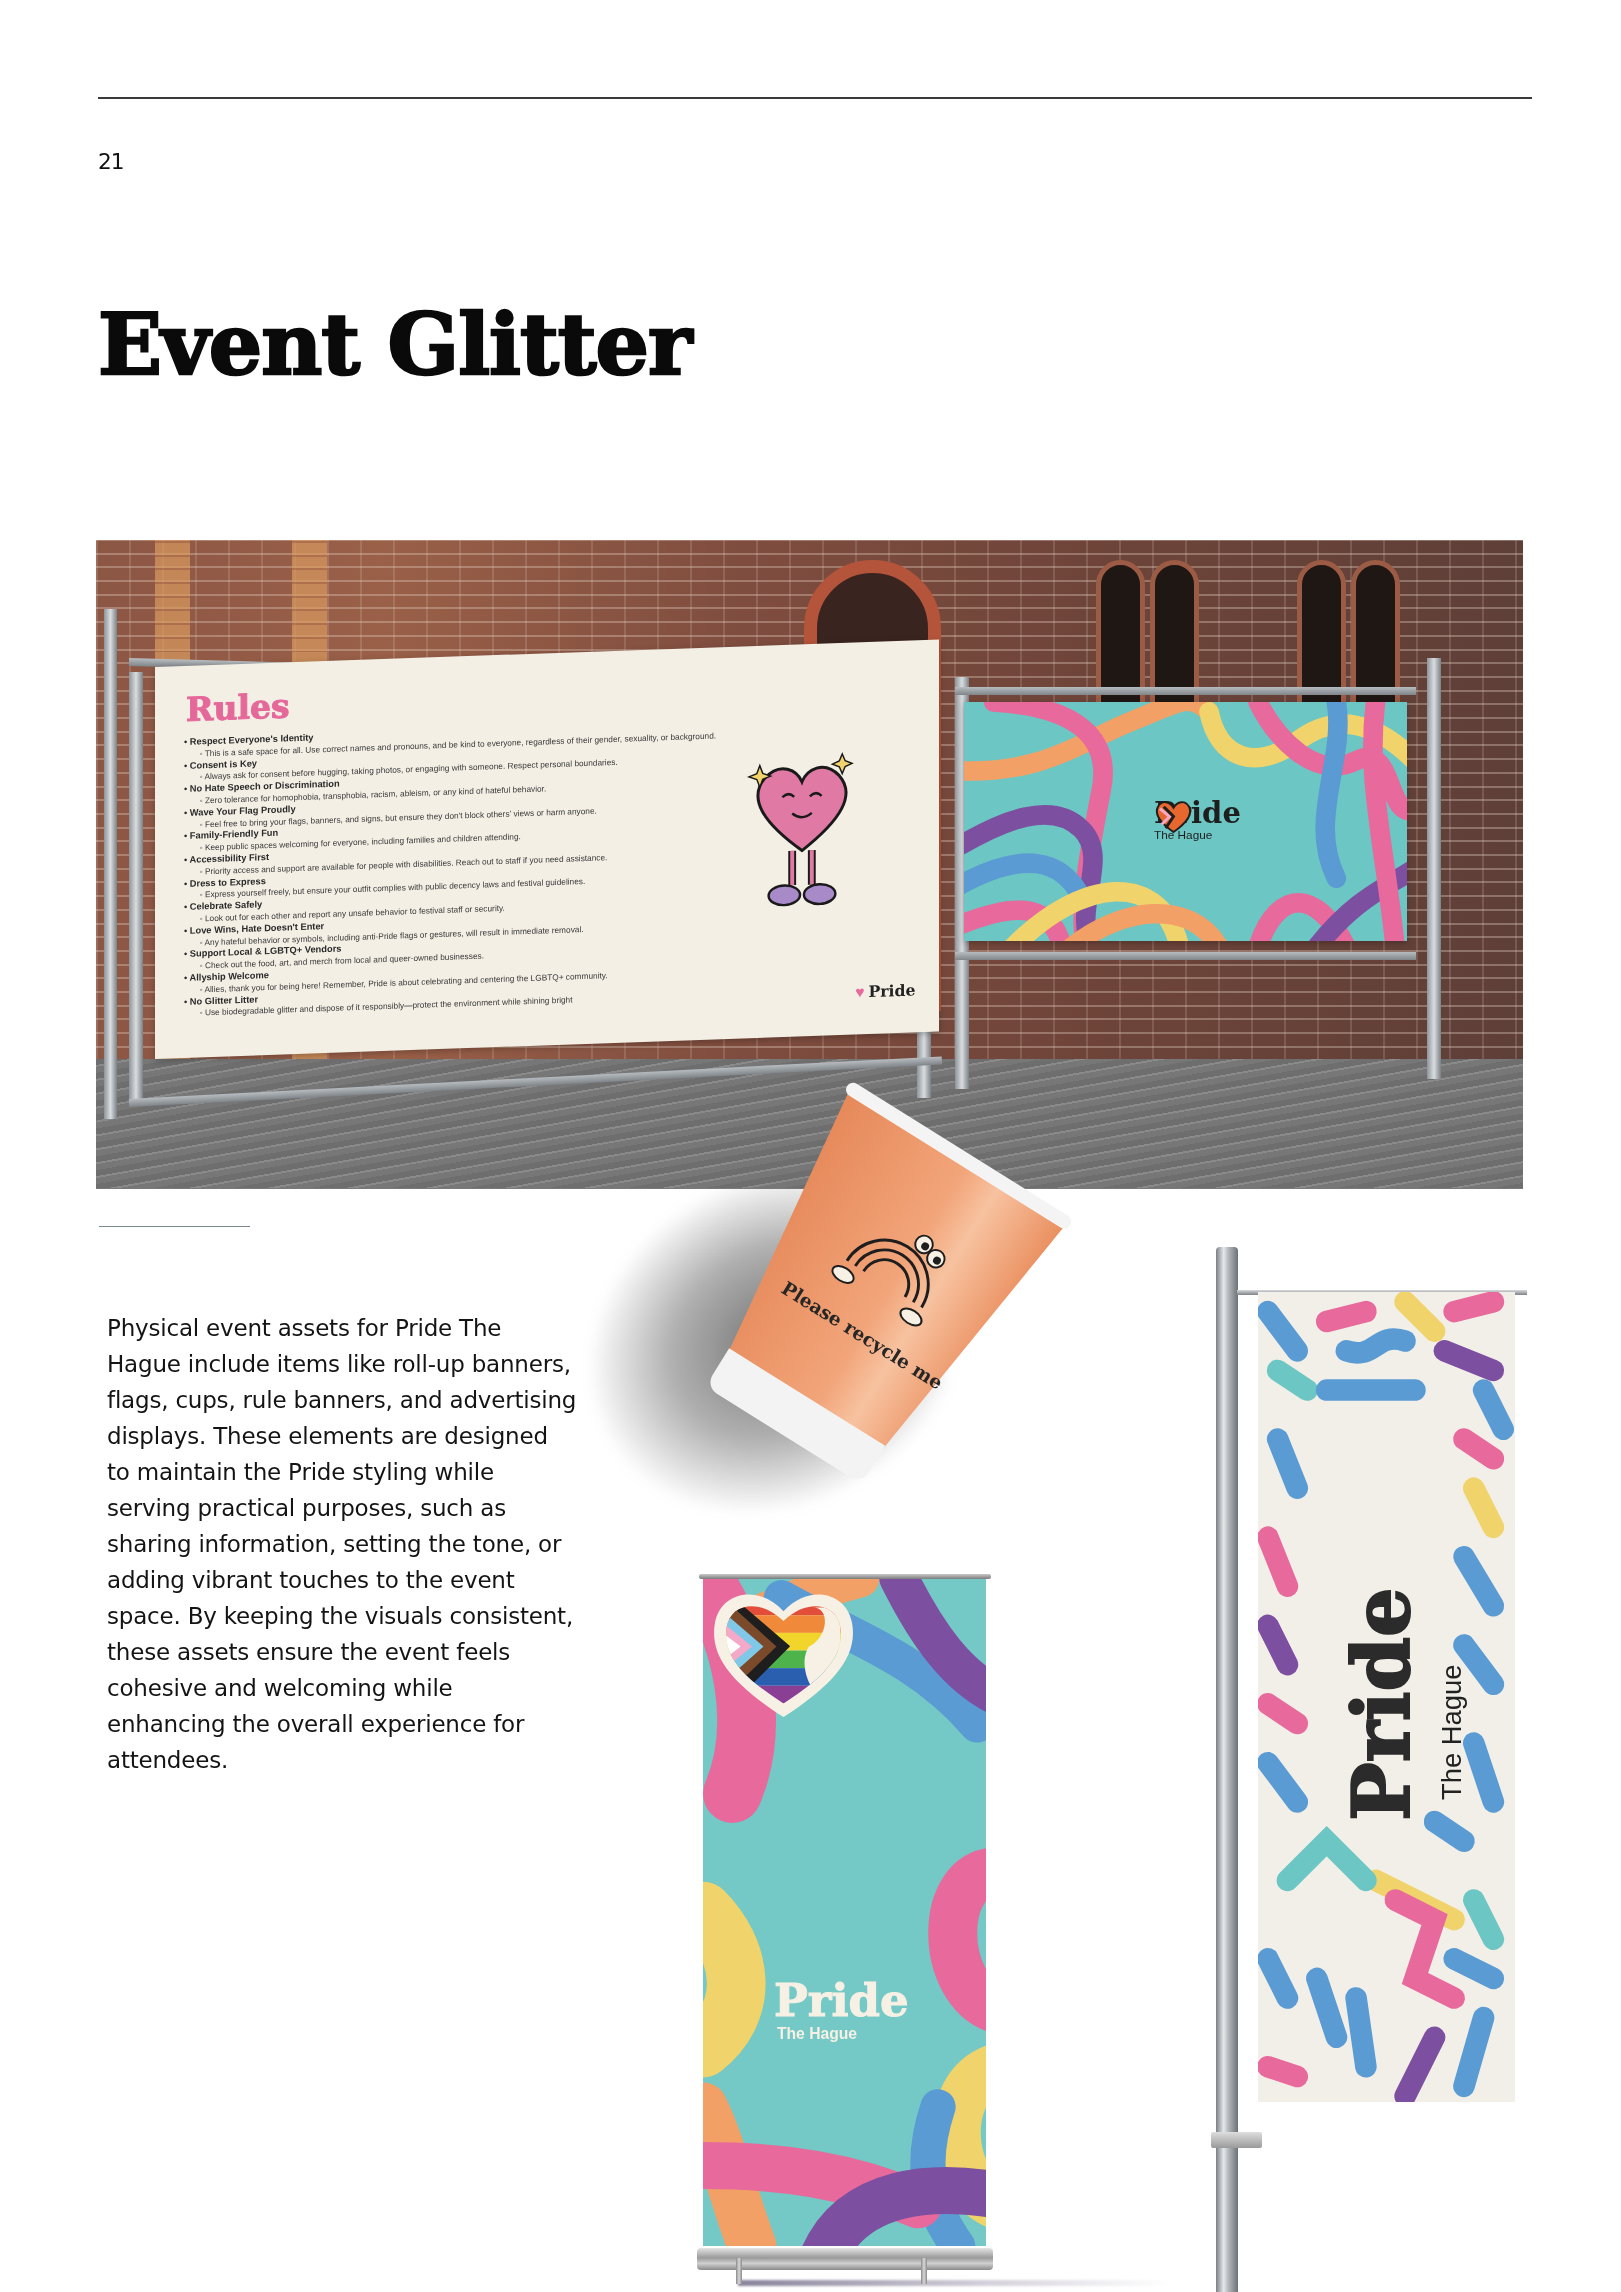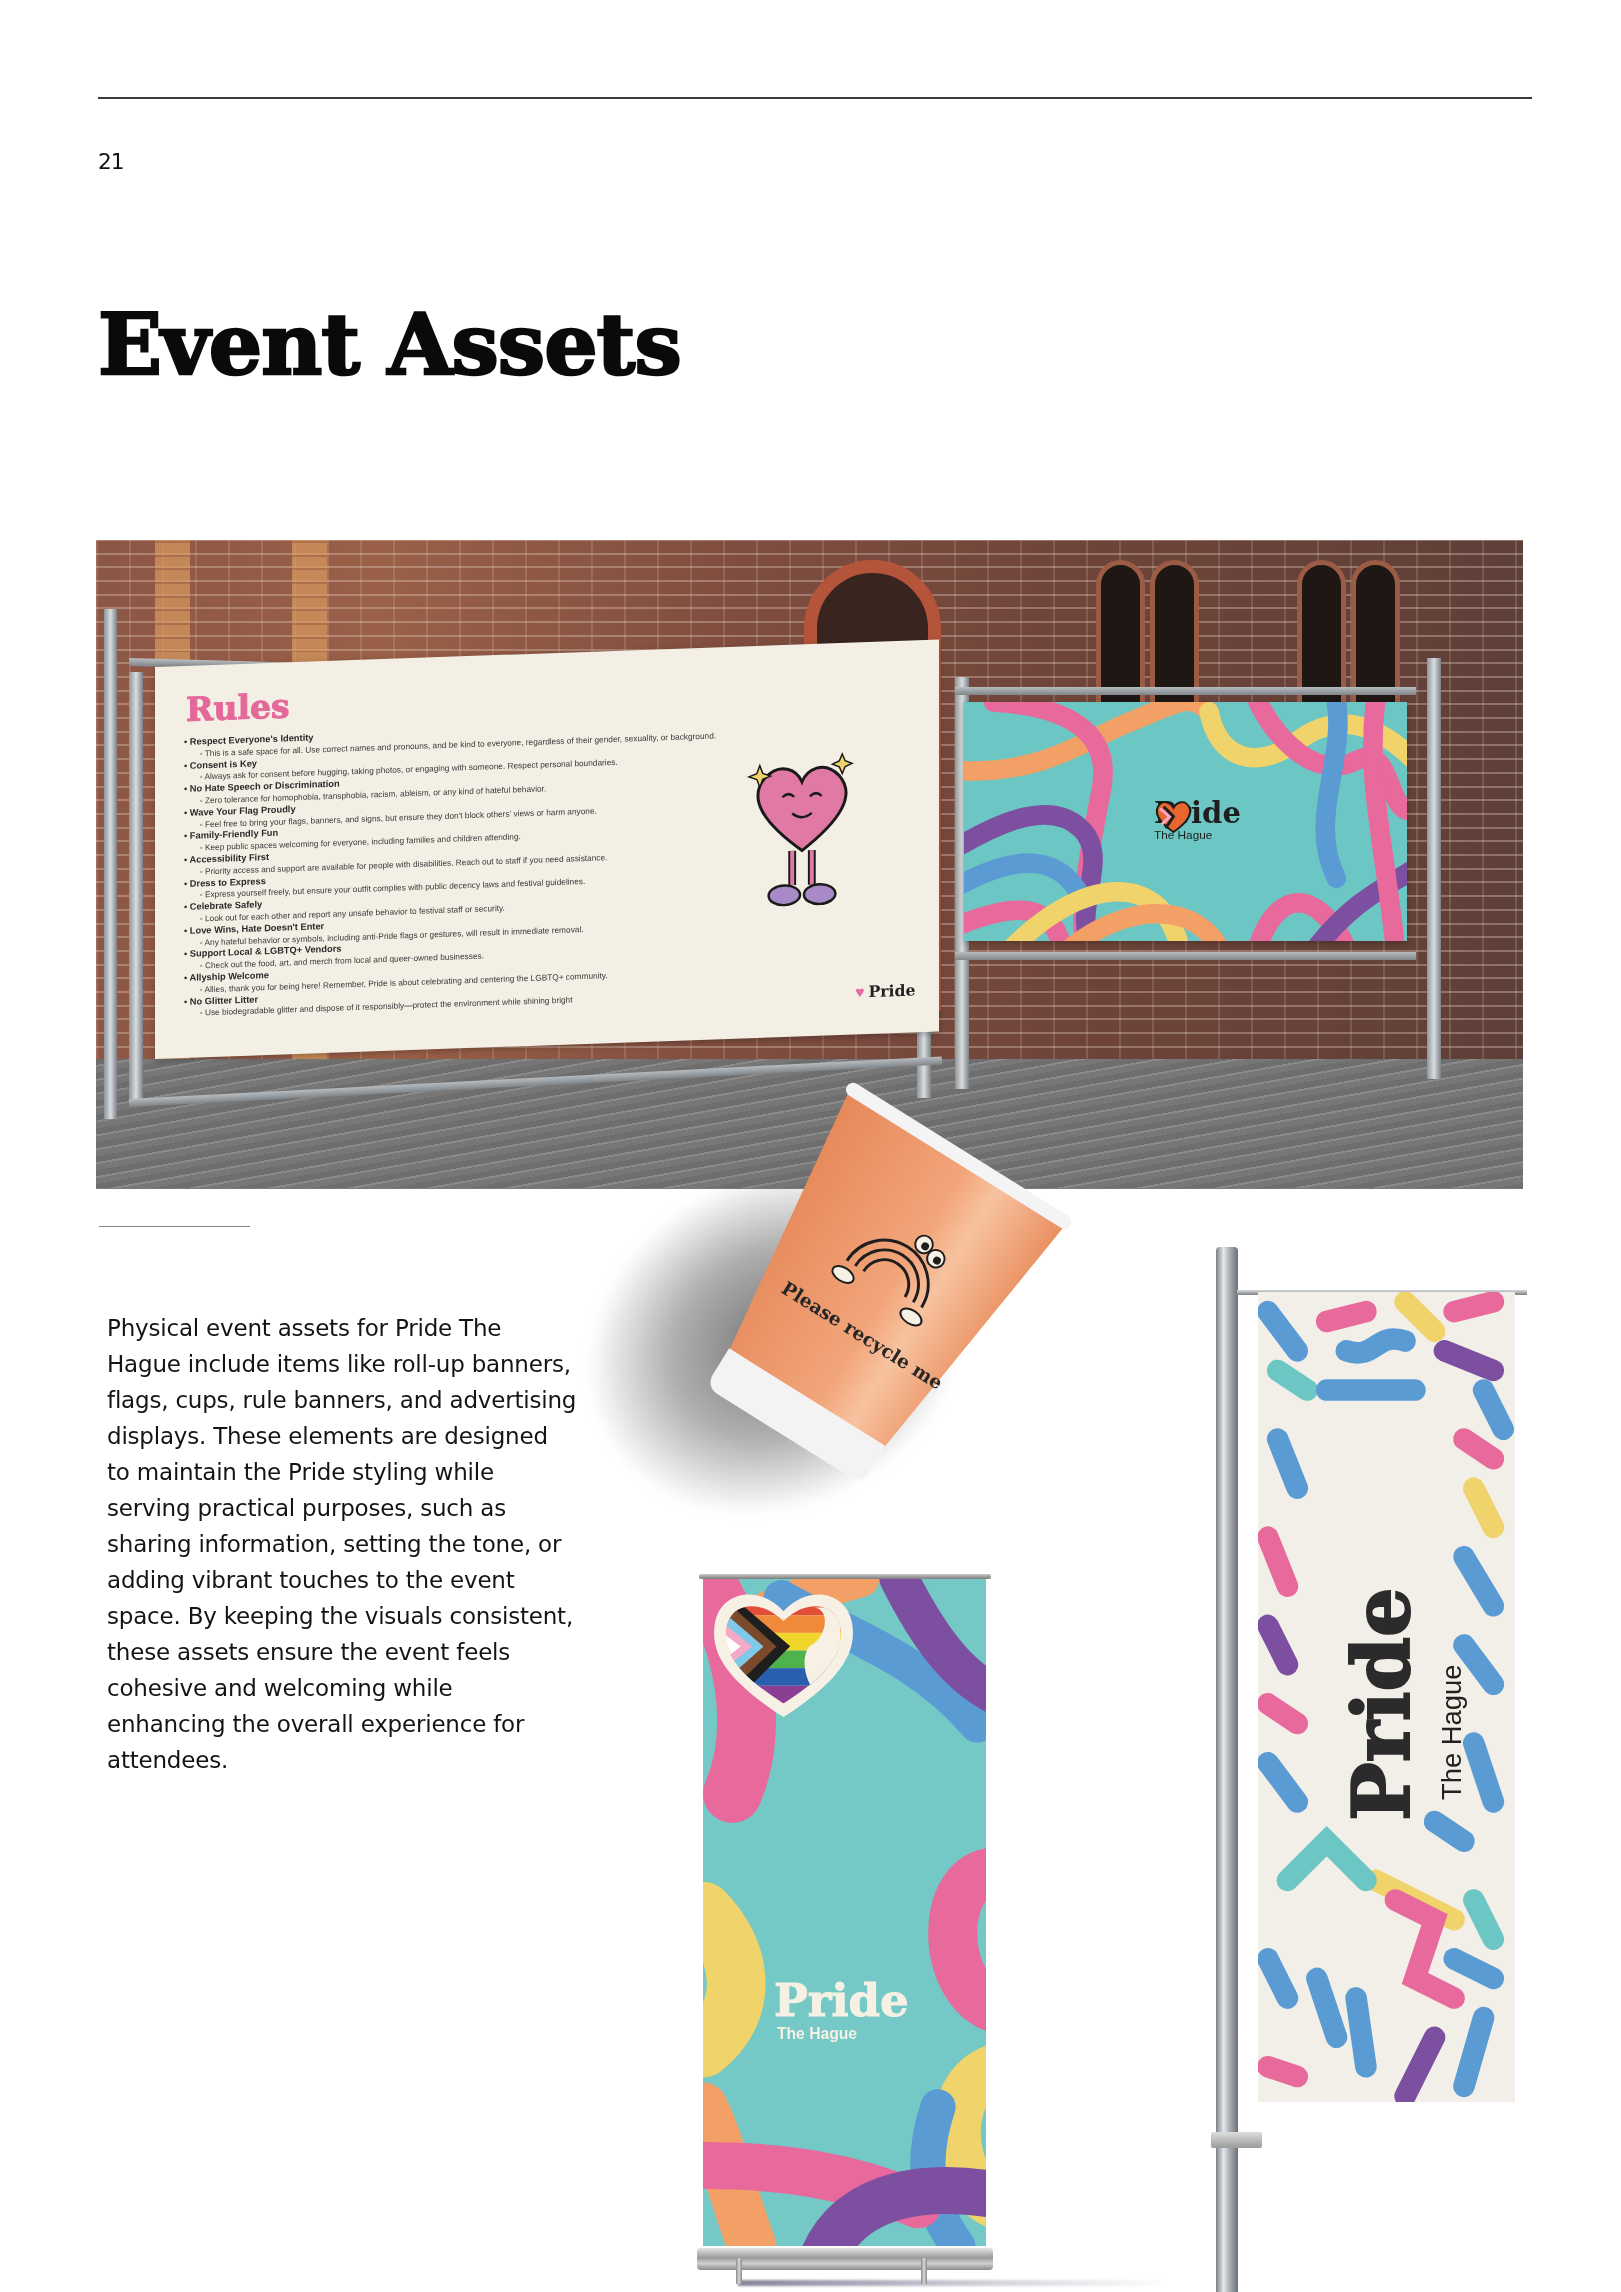--- a/index.html
+++ b/index.html
@@ -90,21 +90,21 @@
   .flag-word { position: absolute; left: 100px; top: 250px; font-family: "DejaVu Serif", serif; font-weight: 900; font-size: 78px; color: #2b2b2b; transform: rotate(-90deg); transform-origin: left top; white-space: nowrap; -webkit-text-stroke: 2px #2b2b2b; top: 529px; left: 78px; }
   .flag-sub { position: absolute; font-family: "Liberation Sans", sans-serif; font-size: 27.4px; color: #222; transform: rotate(-90deg); transform-origin: left top; white-space: nowrap; top: 508px; left: 178px; }
 </style>
 </head>
 <body>
 
 <div class="top-rule"></div>
 <div class="page-number">21</div>
 
 <h1 class="page-title">
-  <span style="display:block">Event Assets</span>
+  <span style="display:block">Event Glitter</span>
 </h1>
 
 <div class="photo">
   <div class="brick-wall"></div>
   <div class="pilaster" style="left:59px"></div>
   <div class="pilaster" style="left:196px"></div>
   <div class="door-arch"></div>
   <div class="window" style="left:1000px"></div>
   <div class="window" style="left:1054px"></div>
   <div class="window" style="left:1201px"></div>

